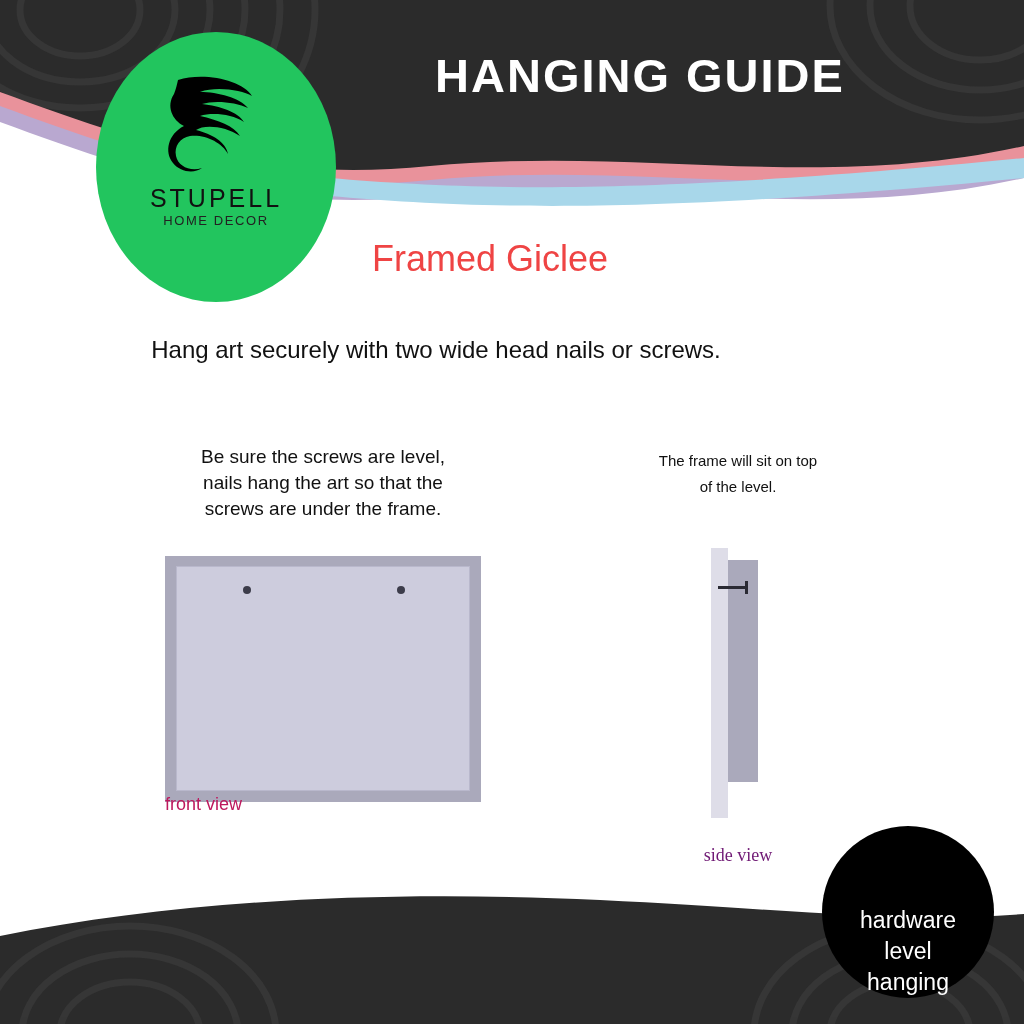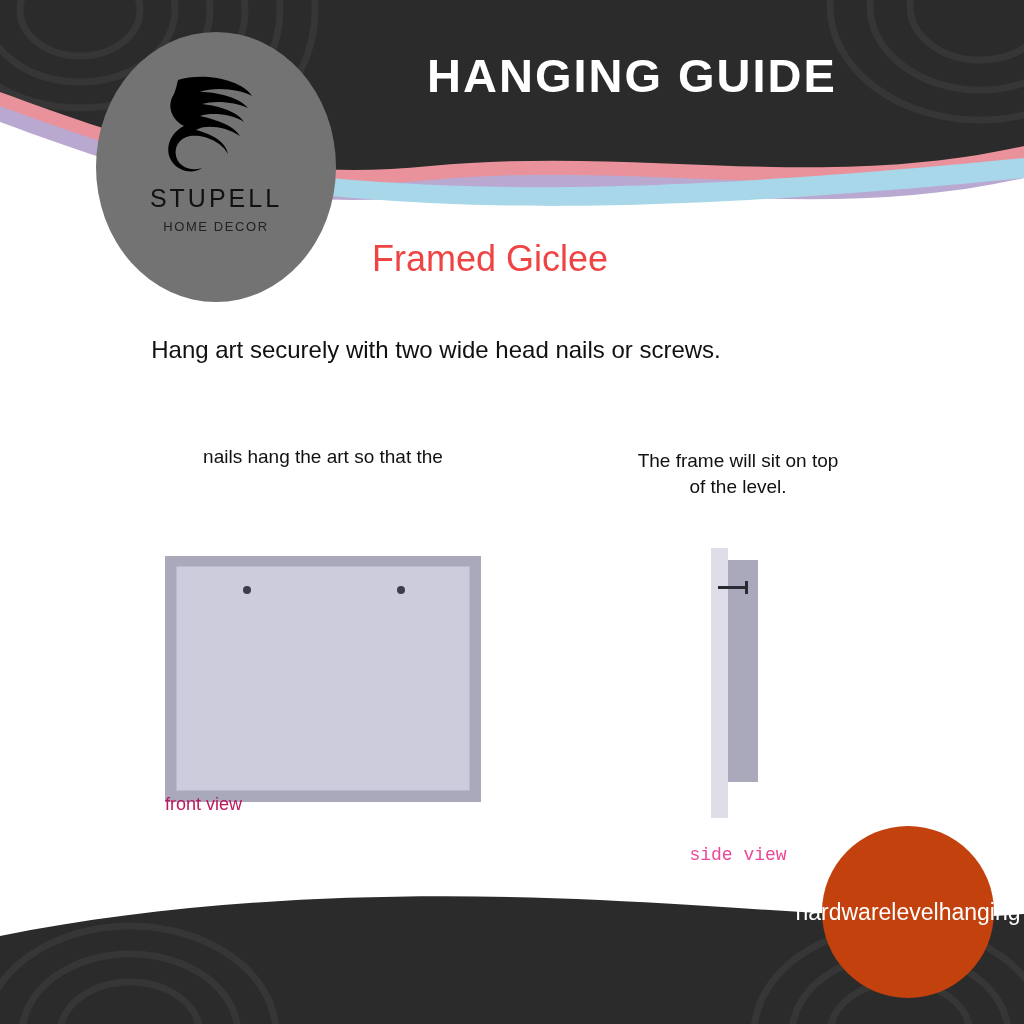--- a/index.html
+++ b/index.html
@@ -26,42 +26,41 @@
   
   .footer-band {
     position:absolute; left:0; bottom:0; width:1024px; height:140px;
     overflow:hidden;
   }
 
   
   .logo-badge {
     position:absolute; left:96px; top:32px;
     width:240px; height:270px;
-    background:#737373;
+    background:#22c55e;
     border-radius:50% / 50%;
     box-shadow:0 0 0 0 rgba(0,0,0,0);
     display:flex; flex-direction:column;
     align-items:center; justify-content:flex-start;
     z-index:5;
   }
   .logo-mark { margin-top:30px; width:120px; height:120px; }
   .logo-name {
     font-family:"Liberation Sans", sans-serif;
     font-size:25px; letter-spacing:3px; color:#111;
     margin-top:2px; font-weight:400;
   }
   .logo-sub {
     font-family:"Liberation Sans", sans-serif;
     font-size:13px; letter-spacing:1.6px; color:#222;
-    margin-top:6px;
   }
 
   
   .guide-title {
-    position:absolute; left:352px; top:48px; width:560px;
+    position:absolute; left:360px; top:48px; width:560px;
     text-align:center;
     font-family:"Liberation Sans", sans-serif;
     font-weight:bold;
     font-size:47px;
     letter-spacing:2px;
     color:#ffffff;
     z-index:6;
   }
   .product-title {
     position:absolute; left:300px; top:238px; width:560px;
@@ -84,21 +83,21 @@
   .col-left-caption {
     position:absolute; left:150px; top:444px; width:346px;
     text-align:center;
     font-family:"Liberation Sans", sans-serif;
     font-size:19px; line-height:26px; color:#111;
   }
   .col-right-caption {
     position:absolute; left:580px; top:448px; width:316px;
     text-align:center;
     font-family:"Liberation Sans", sans-serif;
-    font-size:19px; line-height:26px; color:#111;
+    font-size:15px; line-height:26px; color:#111;
   }
 
   
   .front-frame {
     position:absolute; left:165px; top:556px;
     width:316px; height:246px;
     background:#aaa9bb;
   }
   .front-frame .inner {
     position:absolute; left:11px; top:10px; right:11px; bottom:11px;
@@ -134,32 +133,32 @@
     position:absolute; left:718px; top:586px;
     width:30px; height:3px; background:#2a2a33;
   }
   .side-screw-head {
     position:absolute; left:745px; top:581px;
     width:3px; height:13px; background:#2a2a33;
   }
   .side-label {
     position:absolute; left:620px; top:845px; width:236px;
     text-align:center;
-    font-family:Liberation Mono, monospace;
-    font-size:18px; color:#ec4899;
+    font-family:Liberation Serif, serif;
+    font-size:18px; color:#701a75;
   }
 
   
   .bubble {
     position:absolute; right:30px; bottom:26px;
     width:172px; height:172px;
     border-radius:50%;
-    background:#c2410c;
-    display:flex; 
-    align-items:center; justify-content:center;
+    background:#000000;
+    display:flex; flex-direction:column;
+    align-items:center; justify-content:flex-end;
     z-index:7;
   }
   .bubble span {
     display:block; text-align:center;
     font-family:"Liberation Sans", sans-serif;
     font-size:23px; color:#ffffff; line-height:31px;
   }
 </style>
 </head>
 <body>
@@ -202,21 +201,23 @@
     </svg>
     <div class="logo-name">STUPELL</div>
     <div class="logo-sub">HOME DECOR</div>
   </div>
 
   <div class="guide-title">HANGING GUIDE</div>
   <div class="product-title">Framed Giclee</div>
   <div class="instruction">Hang art securely with two wide head nails or screws.</div>
 
   <div class="col-left-caption">
+    <div>Be sure the screws are level,</div>
     <div>nails hang the art so that the</div>
+    <div>screws are under the frame.</div>
   </div>
 
   <div class="front-frame">
     <div class="inner"></div>
     <div class="screw-dot a"></div>
     <div class="screw-dot b"></div>
   </div>
   <div class="front-label">front view</div>
 
   <div class="col-right-caption">

